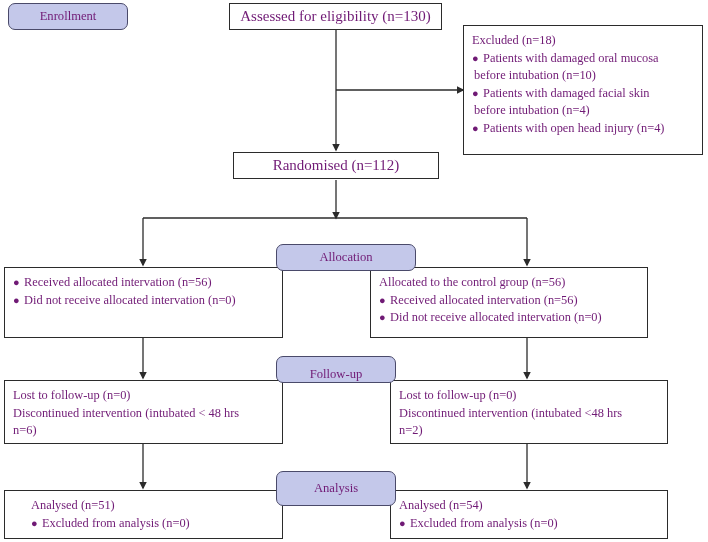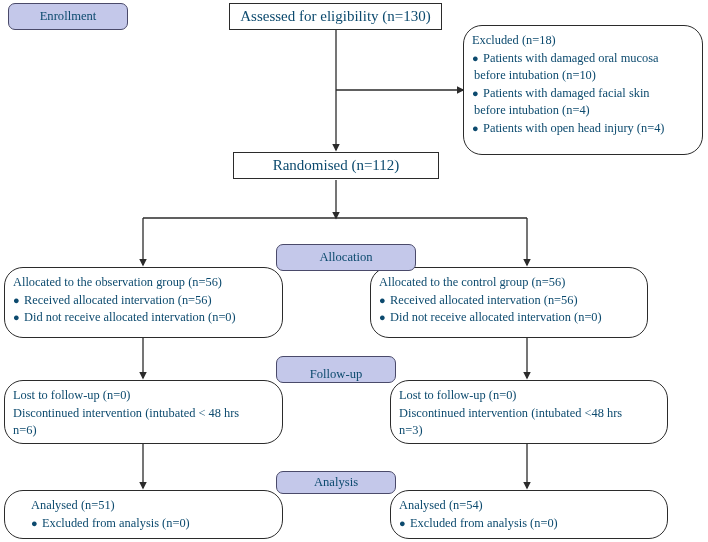--- a/index.html
+++ b/index.html
@@ -6,21 +6,21 @@
     margin: 0;
     padding: 0;
     background: #ffffff;
   }
   #diagram {
     position: relative;
     width: 708px;
     height: 542px;
     background: #ffffff;
     font-family: "Liberation Serif", "DejaVu Serif", serif;
-    color: #0c4a6e;
+    color: #701a75;
     overflow: hidden;
   }
   svg.connectors {
     position: absolute;
     left: 0;
     top: 0;
     width: 708px;
     height: 542px;
     pointer-events: none;
   }
@@ -31,21 +31,20 @@
     background: #ffffff;
     z-index: 2;
   }
   .box.center {
     display: flex;
     align-items: center;
     justify-content: center;
   }
   .box.pad {
     padding: 6px 8px 4px 8px;
-    border-radius: 19px;
   }
   .line {
     font-size: 12.4px;
     line-height: 17.5px;
     white-space: nowrap;
   }
   .line.indent {
     padding-left: 2px;
   }
   .bullet {
@@ -125,21 +124,20 @@
 
   <div class="box center" style="left:233px; top:152px; width:206px; height:27px;">
     <span class="titleline">Randomised  (n=112)</span>
   </div>
 
   <div class="stage" style="left:276px; top:244px; width:140px; height:27px;">
     <span>Allocation</span>
   </div>
 
   <div class="box pad" style="left:4px; top:267px; width:279px; height:71px;">
-    <div class="line">Allocated to the observation group (n=56)</div>
     <div class="line">
       <span class="bullet">●</span><span>Received allocated intervation  (n=56)</span>
     </div>
     <div class="line">
       <span class="bullet">●</span><span>Did not receive allocated intervation  (n=0)</span>
     </div>
   </div>
 
   <div class="box pad" style="left:370px; top:267px; width:278px; height:71px;">
     <div class="line">Allocated to the control group (n=56)</div>
@@ -157,24 +155,24 @@
 
   <div class="box pad" style="left:4px; top:380px; width:279px; height:64px;">
     <div class="line">Lost to follow-up (n=0)</div>
     <div class="line">Discontinued intervention (intubated &lt; 48 hrs</div>
     <div class="line">n=6)</div>
   </div>
 
   <div class="box pad" style="left:390px; top:380px; width:278px; height:64px;">
     <div class="line">Lost to follow-up  (n=0)</div>
     <div class="line">Discontinued intervention (intubated &lt;48 hrs</div>
-    <div class="line">n=3)</div>
+    <div class="line">n=2)</div>
   </div>
 
-  <div class="stage" style="left:276px; top:471px; width:120px; height:23px;">
+  <div class="stage" style="left:276px; top:471px; width:120px; height:35px;">
     <span>Analysis</span>
   </div>
 
   <div class="box pad" style="left:4px; top:490px; width:279px; height:49px;padding-left:26px;">
     <div class="line">Analysed (n=51)</div>
     <div class="line">
       <span class="bullet">●</span><span>Excluded from analysis  (n=0)</span>
     </div>
   </div>
 

